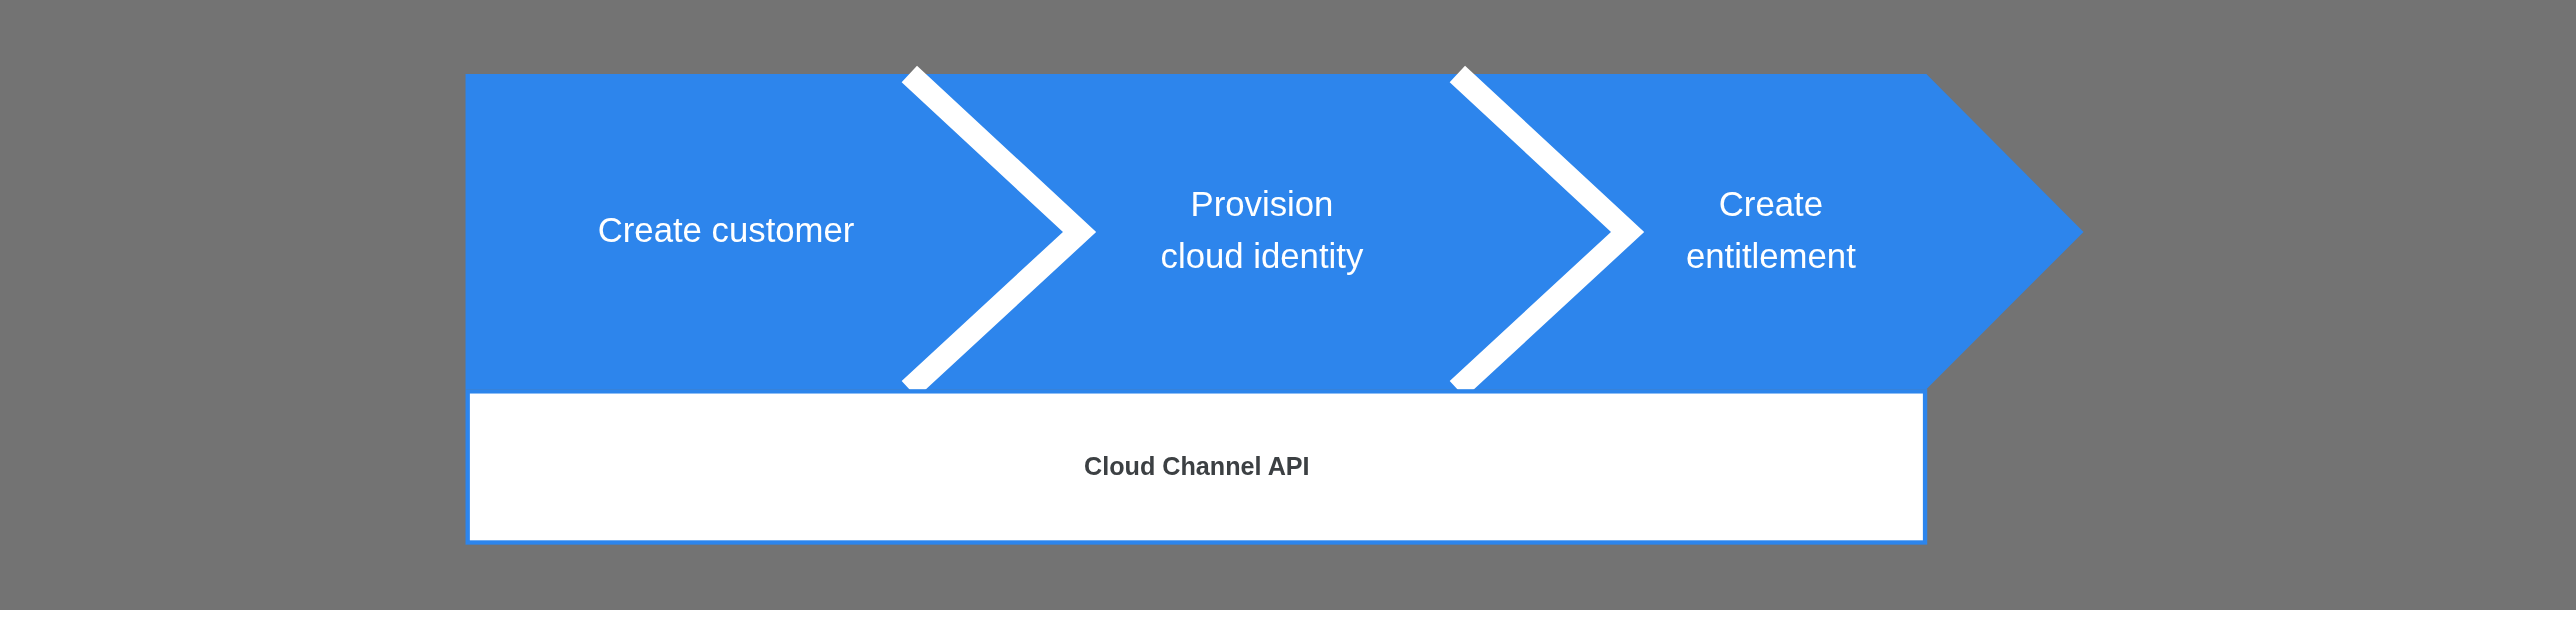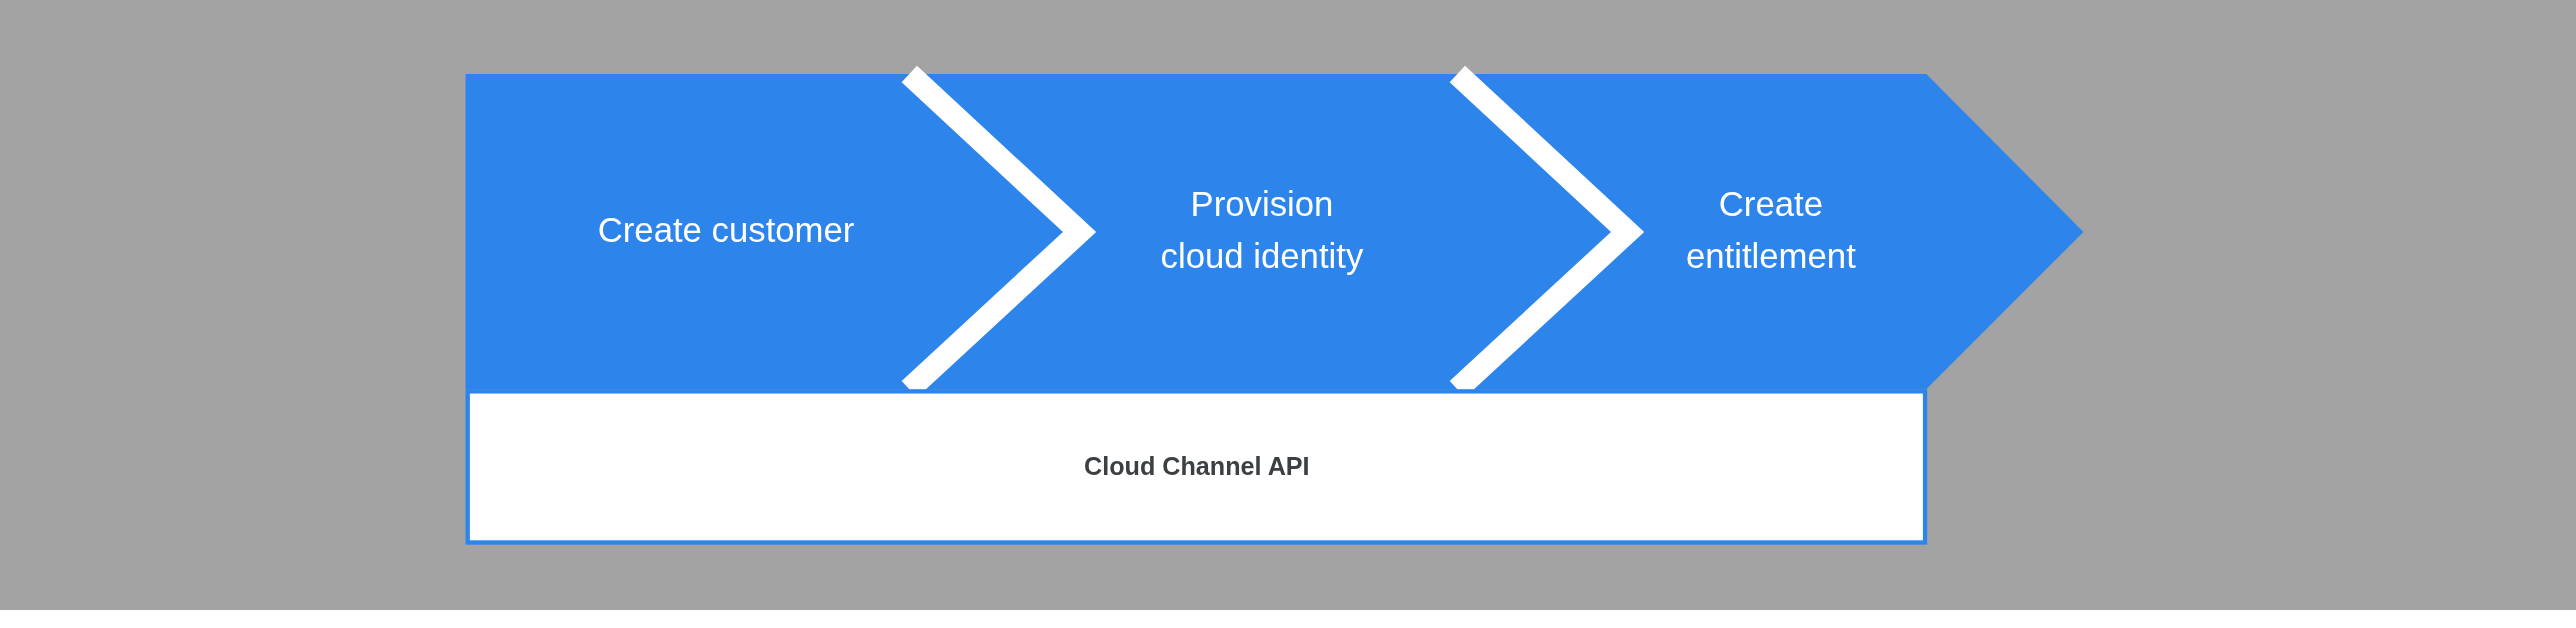--- a/index.html
+++ b/index.html
@@ -11,21 +11,21 @@
   body {
     width: 2576px;
     height: 629px;
     font-family: "Liberation Sans", sans-serif;
     overflow: hidden;
   }
   #diagram-root {
     position: relative;
     width: 2576px;
     height: 610px;
-    background: #a3a3a3;
+    background: #737373;
     text-align: center;
   }
   .flow-svg {
     position: absolute;
     left: 0;
     top: 0;
     width: 2576px;
     height: 629px;
   }
   .step-label {

